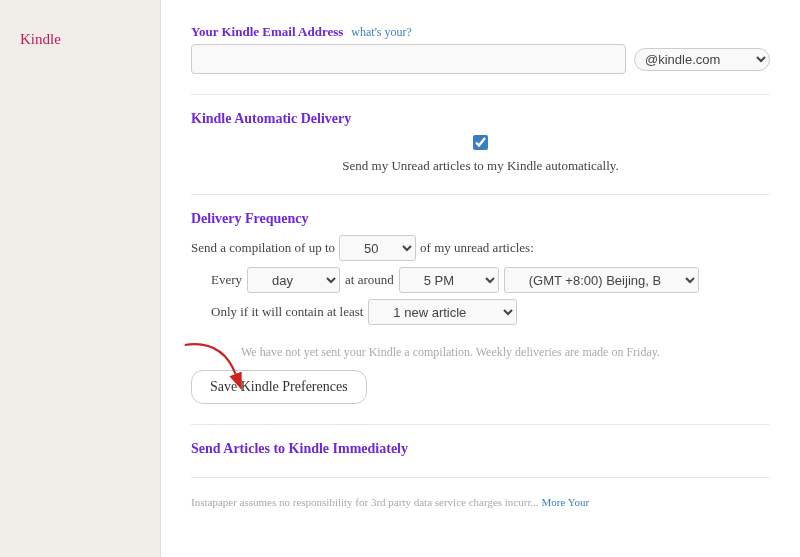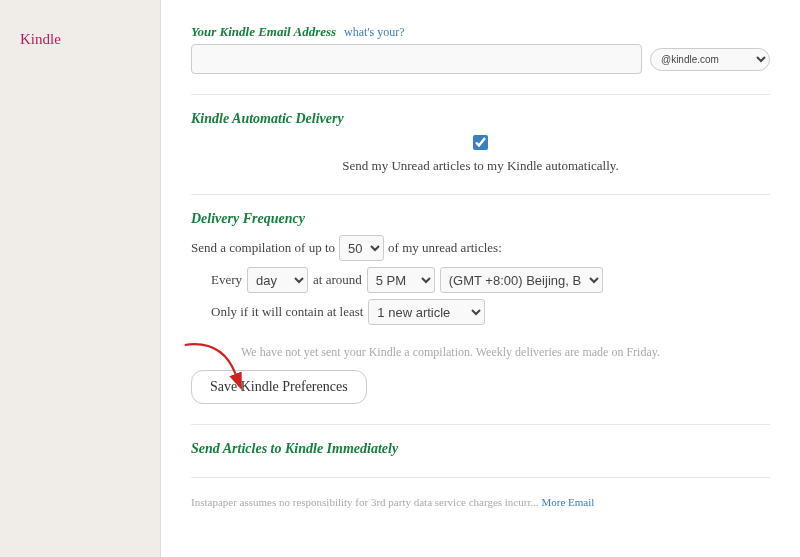--- a/index.html
+++ b/index.html
@@ -48,23 +48,22 @@
     }
 
     .section {
       margin-bottom: 20px;
     }
 
     .section-title {
       font-family: Georgia, serif;
       font-size: 14px;
       font-weight: bold;
-      color: #15803d;
+      color: #6d28d9;
       margin-bottom: 8px;
-      font-style: italic;
     }
 
     .email-row {
       display: flex;
       align-items: center;
       gap: 8px;
       margin-bottom: 6px;
     }
 
     .email-input {
@@ -76,21 +75,21 @@
       font-size: 13px;
       background: #f9f9f9;
       color: #aaa;
     }
 
     .domain-select {
       height: 23px;
       border: 1px solid #ccc;
       border-radius: 12px;
       padding: 2px 6px;
-      font-size: 10px;
+      font-size: 13px;
       background: #f9f9f9;
       color: #444;
       min-width: 120px;
       cursor: pointer;
       appearance: auto;
     }
 
     .label-row {
       display: flex;
       align-items: center;
@@ -127,21 +126,21 @@
       gap: 4px;
       font-size: 13px;
       color: #444;
     }
 
     .inline-select {
       height: 26px;
       border: 1px solid #ccc;
       border-radius: 3px;
       font-size: 13px;
-      padding: 2px 4px;
+      padding: 2px 20px;
       background: #f9f9f9;
       color: #444;
       cursor: pointer;
       appearance: auto;
     }
 
     .bullet-list {
       list-style: disc;
       margin-left: 20px;
       margin-top: 6px;
@@ -318,17 +317,17 @@
     <hr class="divider">
 
     <div class="section">
       <div class="section-title">Send Articles to Kindle Immediately</div>
     </div>
 
     <hr class="divider">
 
     <div class="disclaimer">
       <span>Instapaper assumes no responsibility for 3rd party data service charges incurr...</span>
-      <a href="#" style="color:#3a7fc1; text-decoration:none;">More Email</a>
+      <a href="#" style="color:#3a7fc1; text-decoration:none;">More Your</a>
     </div>
 
   </div>
 </div>
 
 </body></html>

